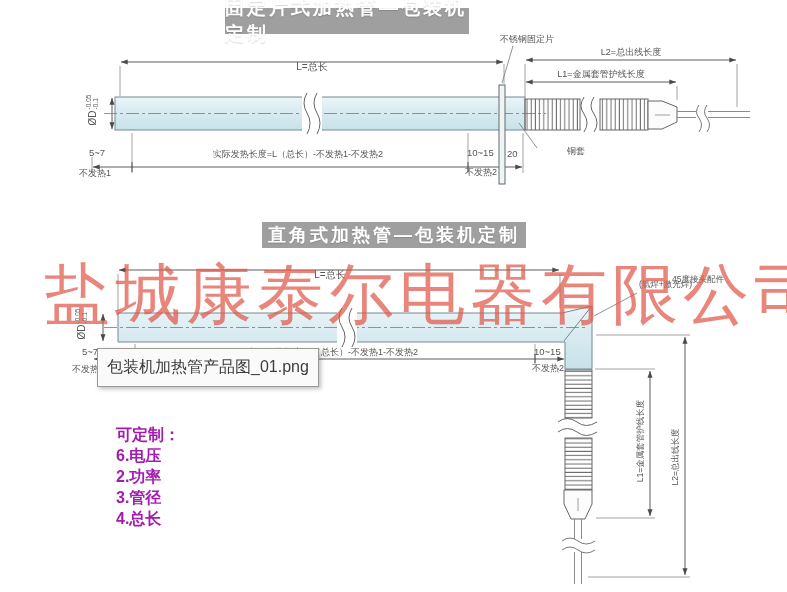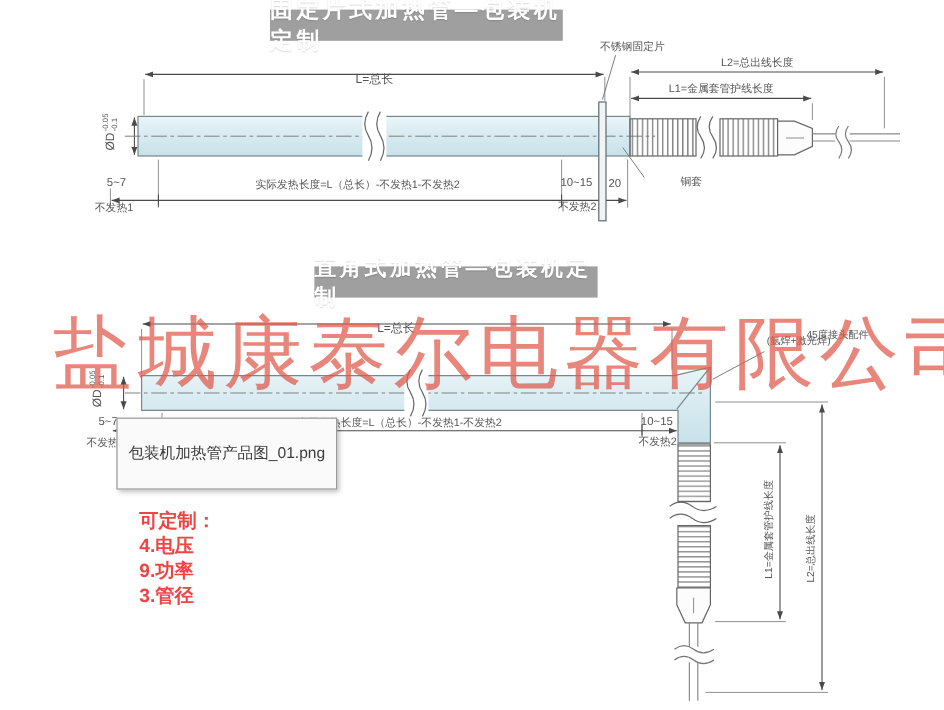--- a/index.html
+++ b/index.html
@@ -3,21 +3,21 @@
 <meta charset="utf-8">
 <style>
   html,body{margin:0;padding:0;background:#e9e9e9;}
   #stage{position:relative;width:787px;height:592px;background:#ffffff;overflow:hidden;
          font-family:"Liberation Sans","DejaVu Sans",sans-serif;color:#444;}
   
   .titlebar{position:absolute;z-index:2;background:var(--title-bar-bg,#9f9f9f);
             color:#fff;font-weight:bold;display:flex;align-items:center;justify-content:center;
             letter-spacing:3px;text-shadow:0 1px 1px rgba(0,0,0,.15);}
   #bar1{left:225px;top:8px;width:244px;height:26px;font-size:19px;}
-  #bar2{left:262px;top:222px;width:236px;height:26px;font-size:18px;}
+  #bar2{left:262px;top:222px;width:264px;height:26px;font-size:18px;}
   
   .lbl{position:absolute;z-index:2;font-size:9px;color:#555;white-space:nowrap;line-height:1.1;}
   .lbl.c{transform:translateX(-50%);}
   .lbl.big{font-size:10px;margin-top:11px;}
   .lbl.tiny{font-size:8.5px;}
   
   .od{position:absolute;z-index:2;display:flex;align-items:center;gap:1px;
       transform:rotate(-90deg);color:#555;white-space:nowrap;}
   .od .d{font-size:10px;}
   .od .tol{display:flex;flex-direction:column;font-size:6.5px;line-height:7px;}
@@ -25,24 +25,24 @@
   .vlab{position:absolute;z-index:2;font-size:8.5px;color:#555;white-space:nowrap;
         width:100px;text-align:center;transform:rotate(-90deg);}
   
   #watermark{position:absolute;z-index:3;left:44px;top:250px;width:760px;
              font-family:"DejaVu Serif","Liberation Serif",serif;
              font-size:66px;letter-spacing:5px;white-space:nowrap;
              color:var(--watermark-color,#e0584a);opacity:.72;pointer-events:none;}
   
   #tooltip{position:absolute;z-index:6;left:97px;top:348px;background:#fafafa;
            border:1px solid #9a9a9a;box-shadow:2px 2px 4px rgba(0,0,0,.25);
-           padding:20px 9px;font-size:13px;color:#3c3c3c;white-space:nowrap;}
+           padding:8px 9px;font-size:16px;color:#3c3c3c;white-space:nowrap;}
   
   #custom{position:absolute;z-index:2;left:116px;top:424px;font-size:16px;
-          font-weight:600;color:#ef4444;line-height:21px;}
+          font-weight:600;color:#a21caf;line-height:21px;}
   svg{position:absolute;left:0;top:0;z-index:1;}
 </style>
 </head>
 <body>
 
 <div id="stage">
 
   <svg width="787" height="592" viewBox="0 0 787 592">
     <defs>
       <linearGradient id="tubeGrad" x1="0" y1="0" x2="0" y2="1">
@@ -213,22 +213,23 @@
   <div class="lbl" style="left:82px;top:347px;font-size:9.5px;">5~7</div>
   <div class="lbl c" style="left:333px;top:348px;">实际发热长度=L（总长）-不发热1-不发热2</div>
   <div class="lbl" style="left:534px;top:347px;font-size:9.5px;">10~15</div>
   <div class="lbl" style="left:72px;top:365px;">不发热1</div>
   <div class="lbl" style="left:532px;top:364px;">不发热2</div>
   <div class="vlab" style="left:591px;top:435px;">L1=金属套管护线长度</div>
   <div class="vlab" style="left:627px;top:451px;width:98px;">L2=总出线长度</div>
 
   <div id="custom">
     <div>可定制：</div>
-    <div>4.电压</div>
-    <div>9.功率</div>
+    <div>6.电压</div>
+    <div>2.功率</div>
     <div>3.管径</div>
+    <div>4.总长</div>
   </div>
 
   <div id="watermark">盐城康泰尔电器有限公司</div>
 
   <div id="tooltip">包装机加热管产品图_01.png</div>
 
 </div>
 
 </body></html>

